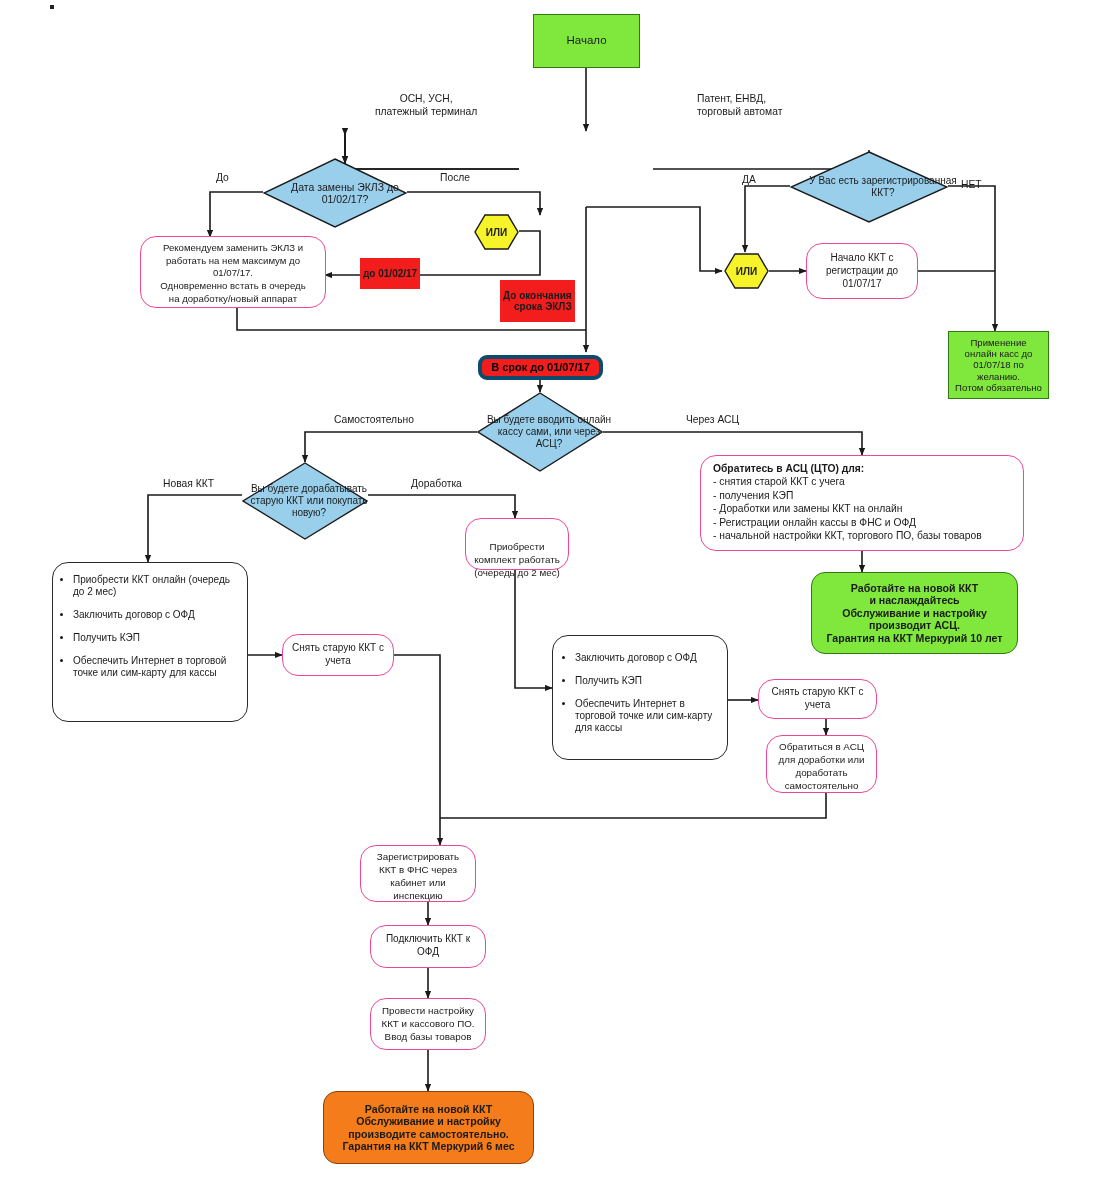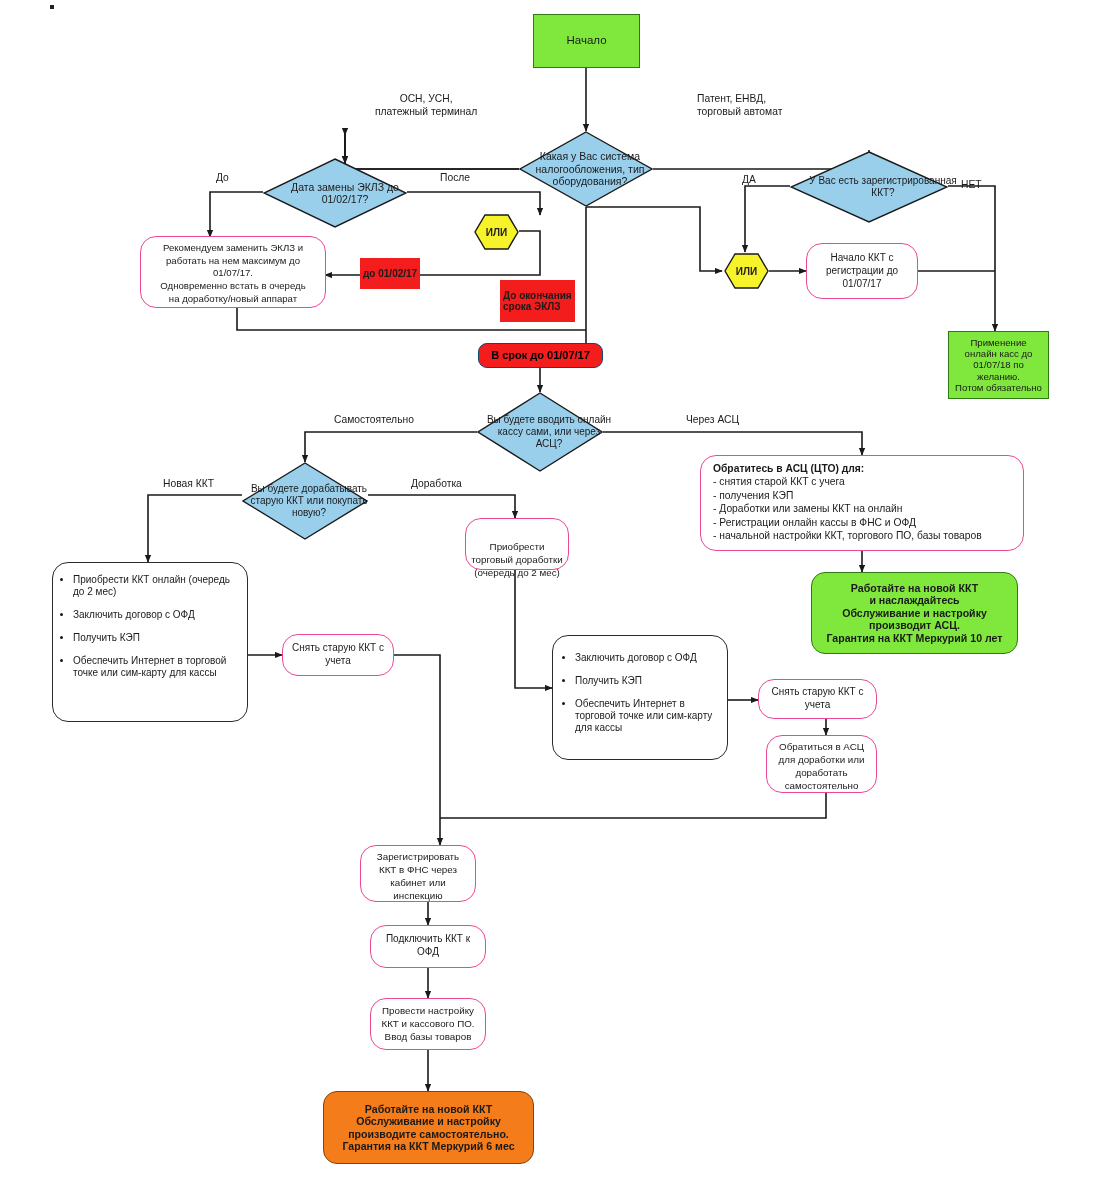--- a/index.html
+++ b/index.html
@@ -6,21 +6,21 @@
   body{font-family:"Liberation Sans","DejaVu Sans",sans-serif;}
   #stage{position:relative;width:1098px;height:1182px;background:#fff;overflow:hidden;}
   #edges{position:absolute;left:0;top:0;width:1098px;height:1182px;}
 
   .node{position:absolute;box-sizing:border-box;display:flex;align-items:center;justify-content:center;
         text-align:center;color:#1a1a1a;line-height:1.18;}
   .rect{border:1px solid #2b2b2b;}
   .round{border:1px solid #2b2b2b;border-radius:12px;background:#fff;}
   .green{background:#80e83c;border:1px solid #2f7a12;}
   .orange{background:#f47c1a;border:1px solid #8a4208;}
-  .red{background:#f41d1d;border:1px solid #0c4a6e;border-radius:9px;color:#000;font-weight:bold;}
+  .red{background:#f41d1d;border:4px solid #0c4a6e;border-radius:9px;color:#000;font-weight:bold;margin-top:12px;}
   .redlbl{background:#f41d1d;color:#000;font-weight:bold;padding:10px 3px;line-height:1.12;}
   .bold{font-weight:bold;}
 
   .diamond{position:absolute;}
   .diamond .dlabel{position:absolute;left:0;top:0;width:100%;height:100%;
        display:flex;align-items:center;justify-content:center;text-align:center;
        color:#1a1a1a;line-height:1.18;}
   .hex{position:absolute;}
   .hex .hlabel{position:absolute;left:0;top:0;width:100%;height:100%;
        display:flex;align-items:center;justify-content:center;font-weight:bold;color:#222;}
@@ -113,26 +113,20 @@
       <path d="M428,902 L428,925" marker-end="url(#ah)"></path>
 
       <path d="M428,968 L428,998" marker-end="url(#ah)"></path>
 
       <path d="M428,1050 L428,1091" marker-end="url(#ah)"></path>
     </g>
   </svg>
 
   <div class="node rect green" style="left:533px;top:14px;width:107px;height:54px;font-size:11.5px;">Начало</div>
 
-  <div class="diamond" style="left:519px;top:131px;width:134px;height:76px;">
-    <svg width="134" height="76" viewBox="0 0 134 76">
-      <polygon points="67,1 133,38 67,75 1,38" fill="#9acfec" stroke="#1a1a1a" stroke-width="1.4"></polygon>
-    </svg>
-    <div class="dlabel" style="font-size:10.5px;padding:0 4px;">Какая у Вас система налогообложения, тип оборудования?</div>
-  </div>
 
   <div class="diamond" style="left:263px;top:158px;width:144px;height:70px;">
     <svg width="144" height="70" viewBox="0 0 144 70">
       <polygon points="72,1 143,35 72,69 1,35" fill="#9acfec" stroke="#1a1a1a" stroke-width="1.4"></polygon>
     </svg>
     <div class="dlabel" style="font-size:10.5px;padding:0 10px;">Дата замены ЭКЛЗ до 01/02/17?</div>
   </div>
 
   <div class="diamond" style="left:790px;top:151px;width:158px;height:72px;">
     <svg width="158" height="72" viewBox="0 0 158 72">
@@ -188,21 +182,21 @@
 
   <div class="diamond" style="left:242px;top:462px;width:126px;height:78px;">
     <svg width="126" height="78" viewBox="0 0 126 78">
       <polygon points="63,1 125,39 63,77 1,39" fill="#9acfec" stroke="#1a1a1a" stroke-width="1.4"></polygon>
     </svg>
     <div class="dlabel" style="font-size:10px;padding:0 4px;">Вы будете дорабатывать старую ККТ или покупать новую?</div>
   </div>
 
   <div class="plainlist" style="left:465px;top:518px;width:104px;height:52px;font-size:9.8px;text-align:center;padding:22px 3px;">
     <div class="ln">Приобрести</div>
-    <div class="ln">торговый доработки</div>
+    <div class="ln">комплект работать</div>
     <div class="ln">(очередь до 2 мес)</div>
   </div>
 
   <div class="plainlist" style="left:700px;top:455px;width:324px;height:96px;font-size:10.3px;text-align:left;padding:7px 12px;">
     <div class="hd">Обратитесь в АСЦ (ЦТО) для:</div>
     <div class="ln">- снятия  старой ККТ с учега</div>
     <div class="ln">- получения КЭП</div>
     <div class="ln">- Доработки или замены ККТ на онлайн</div>
     <div class="ln">- Регистрации онлайн кассы в ФНС и ОФД</div>
     <div class="ln">- начальной настройки ККТ, торгового ПО, базы товаров</div>
@@ -288,21 +282,21 @@
   <div class="elabel" style="left:216px;top:172px;font-size:10.3px;">До</div>
 
   <div class="elabel" style="left:440px;top:172px;font-size:10.3px;">После</div>
 
   <div class="elabel" style="left:742px;top:174px;font-size:10.3px;">ДА</div>
 
   <div class="elabel" style="left:961px;top:179px;font-size:10.3px;">НЕТ</div>
 
   <div class="redlbl elabel" style="left:360px;top:258px;font-size:10px;">до 01/02/17</div>
 
-  <div class="redlbl elabel" style="left:500px;top:280px;font-size:10px;text-align:left;">
+  <div class="redlbl elabel" style="left:500px;top:280px;font-size:10px;text-align:right;">
     <div>До окончания</div>
     <div>срока ЭКЛЗ</div>
   </div>
 
   <div class="elabel" style="left:334px;top:414px;font-size:10.3px;">Самостоятельно</div>
 
   <div class="elabel" style="left:686px;top:414px;font-size:10.3px;">Через АСЦ</div>
 
   <div class="elabel" style="left:163px;top:478px;font-size:10.3px;">Новая ККТ</div>
 

